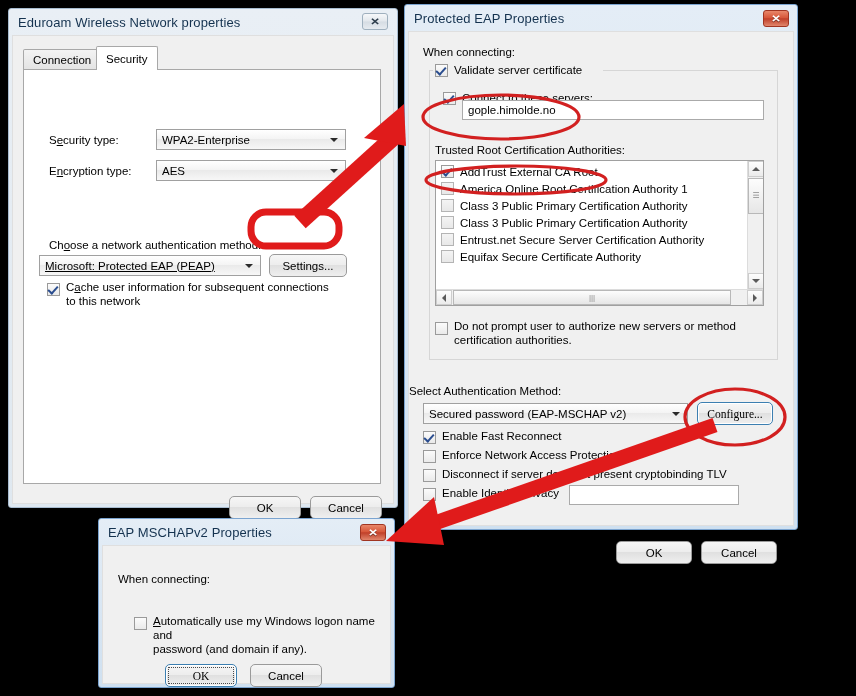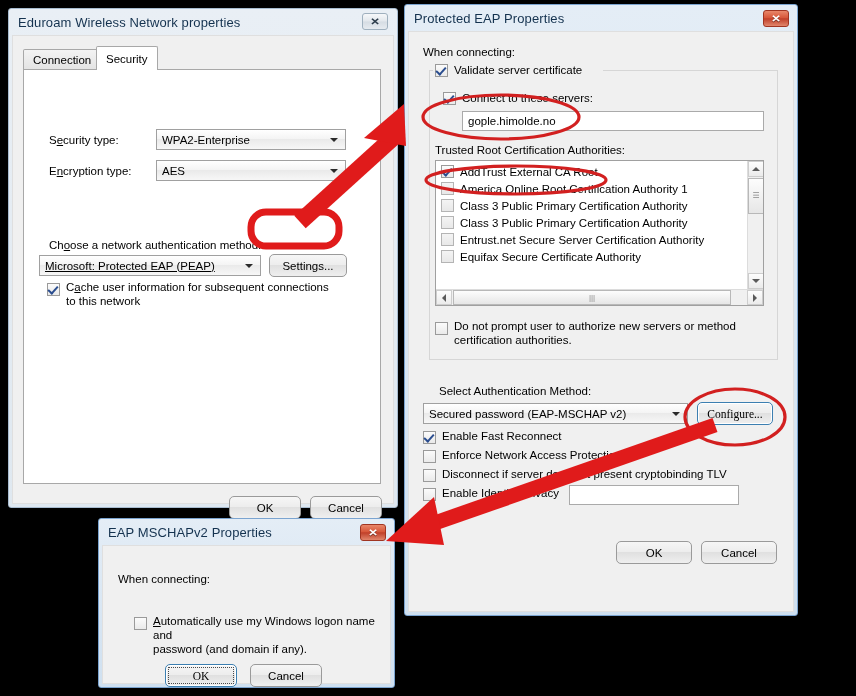--- a/index.html
+++ b/index.html
@@ -323,21 +323,21 @@
 
     <div class="btn" style="left:216px; top:460px; width:72px;">
       <span>OK</span>
     </div>
     <div class="btn" style="left:297px; top:460px; width:72px;">
       <span>Cancel</span>
     </div>
   </div>
 </div>
 
-<div class="win-outer win-active" style="left:404px; top:4px; width:394px; height:612px;">
+<div class="win-outer win-active" style="left:404px; top:4px; width:394px; height:526px;">
 
   <div class="titlebar">
     <span class="title-text">Protected EAP Properties</span>
   </div>
   <div class="closebtn red" style="right:8px; top:5px;">
     <span class="glyph">✕</span>
   </div>
 
   <div class="client">
 
@@ -345,21 +345,21 @@
 
     <div class="group" style="left:20px; top:38px; width:349px; height:290px;"></div>
     <div style="position:absolute; left:24px; top:32px; width:170px; height:14px; background:#f0f0f0;"></div>
 
     <div class="cb checked" style="left:26px; top:32px;"></div>
     <div class="lbl" style="left:45px; top:32px;">Validate server certificate</div>
 
     <div class="cb checked" style="left:34px; top:60px;"></div>
     <div class="lbl" style="left:53px; top:60px;">Connect to these servers:</div>
 
-    <div class="txtbox" style="left:53px; top:79px; width:302px;">
+    <div class="txtbox" style="left:53px; top:68px; width:302px;">
       <span>gople.himolde.no</span>
     </div>
 
     <div class="lbl" style="left:26px; top:112px;">Trusted Root Certification Authorities:</div>
 
     <div class="listbox" style="left:26px; top:128px; width:329px; height:146px;">
       <div style="position:absolute; left:0; top:2px; right:17px;">
         <div class="listrow">
           <span class="cb checked"></span>
           <span>AddTrust External CA Root</span>
@@ -410,21 +410,21 @@
         </div>
       </div>
     </div>
 
     <div class="cb" style="left:26px; top:290px;"></div>
     <div class="wrap2" style="left:45px; top:287px; width:300px;">
       <span>Do not prompt user to authorize new servers or method</span><br>
       <span>certification authorities.</span>
     </div>
 
-    <div class="lbl" style="left:30px; top:353px;">Select Authentication Method:</div>
+    <div class="lbl" style="left:0; top:353px;">Select Authentication Method:</div>
 
     <div class="combo" style="left:14px; top:371px; width:265px;">
       <span>Secured password (EAP-MSCHAP v2)</span>
       <span class="arrow"></span>
     </div>
     <div class="btn focus" style="left:288px; top:370px; width:76px;">
       <span>Configure...</span>
     </div>
 
     <div class="cb checked" style="left:14px; top:399px;"></div>

